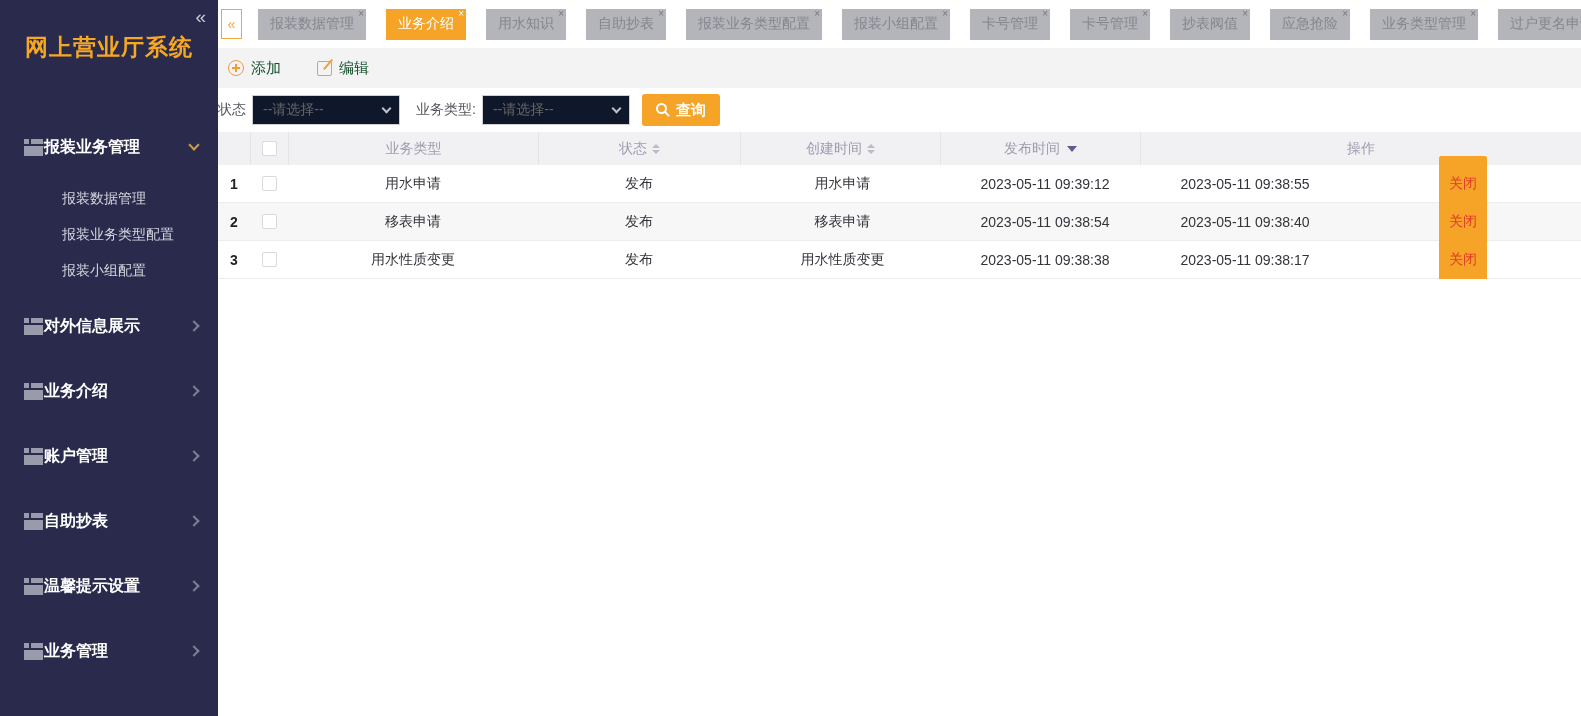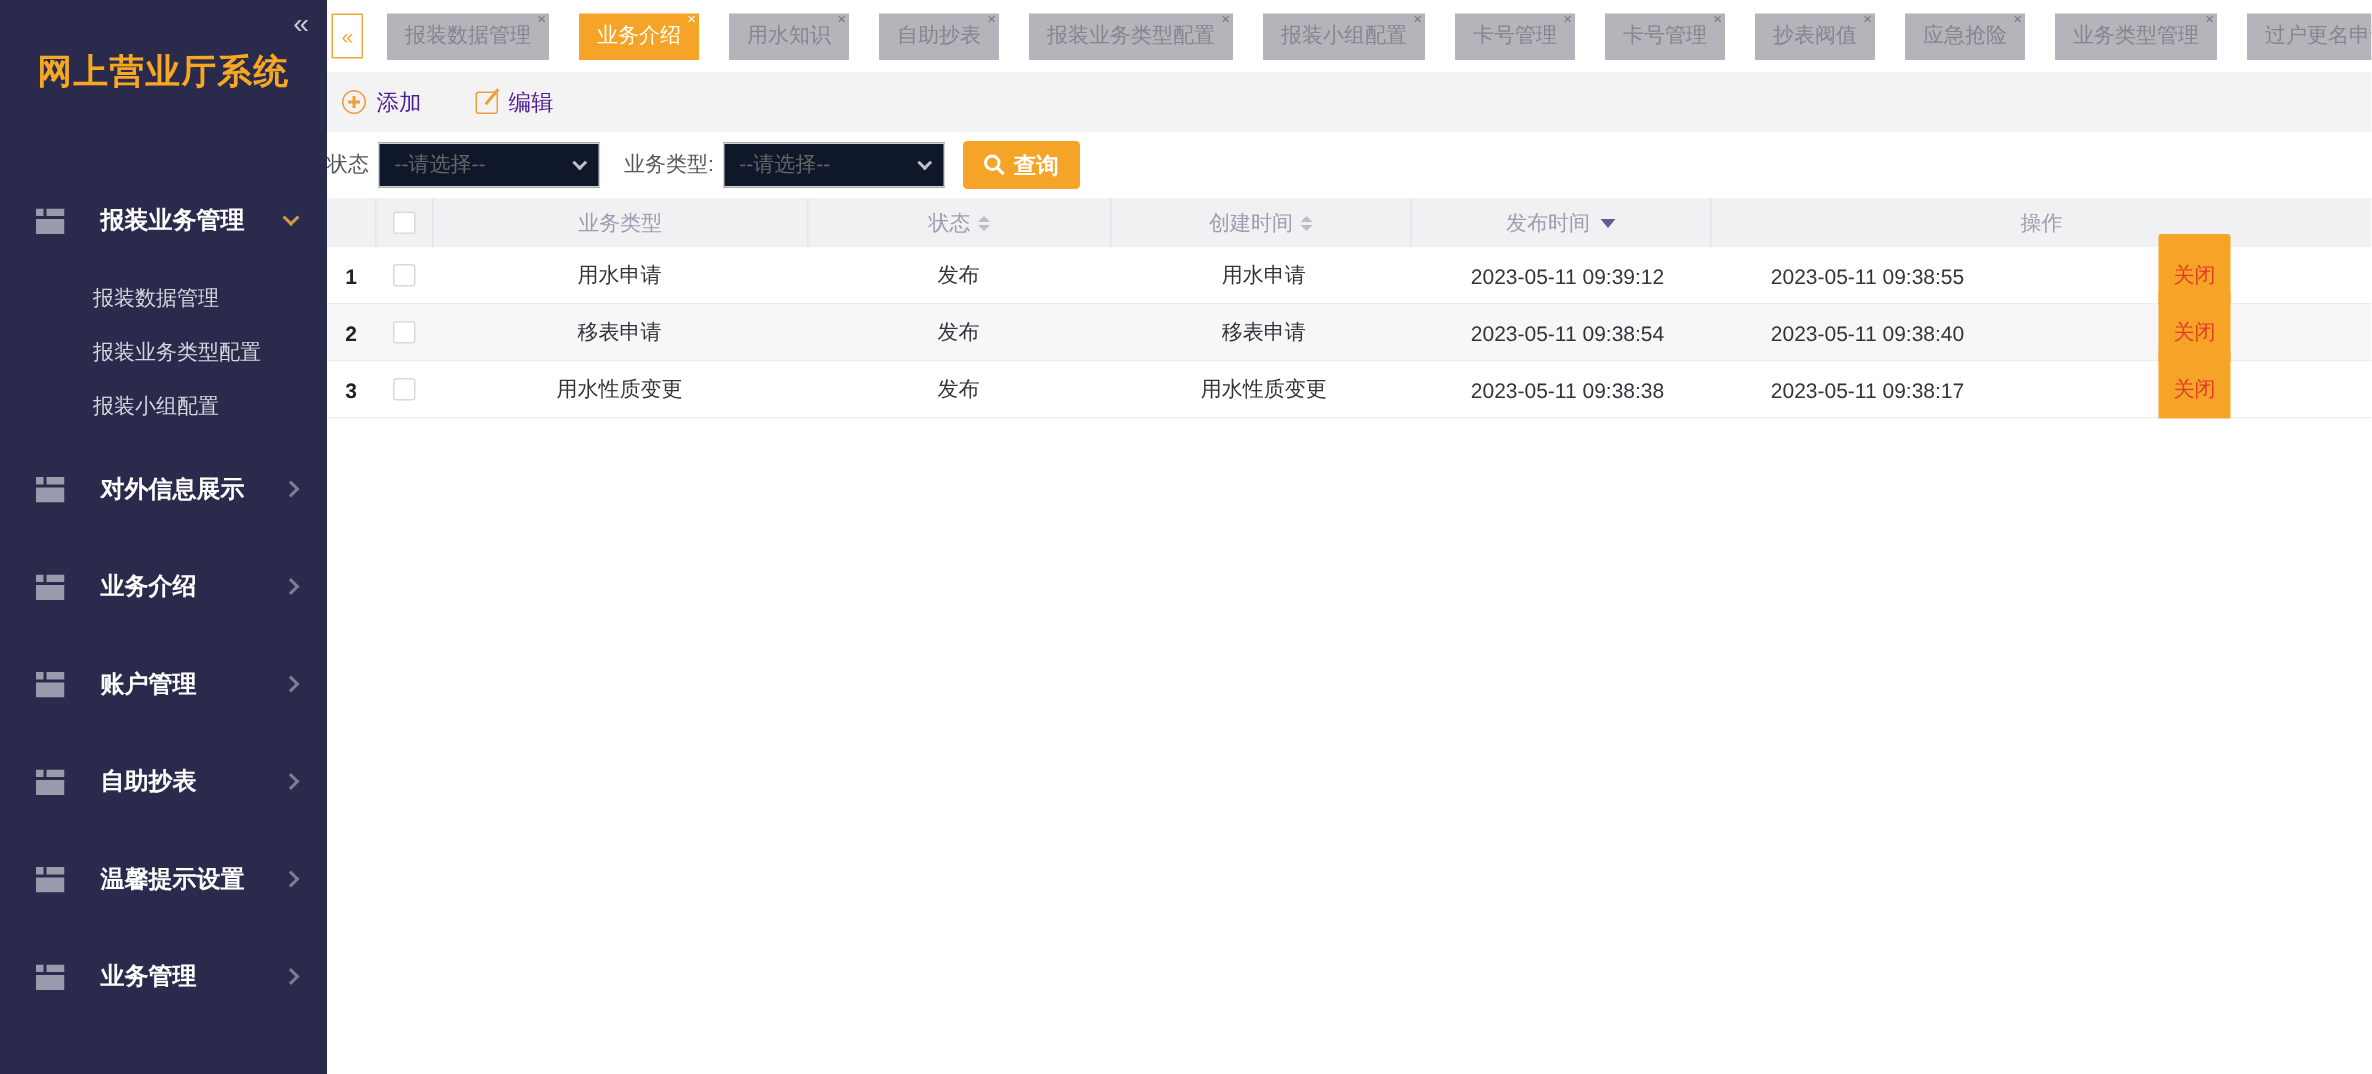--- a/index.html
+++ b/index.html
@@ -6,21 +6,21 @@
   html,body { width:1581px; height:716px; overflow:hidden; background:#fff;
     font-family:"Liberation Sans","DejaVu Sans",sans-serif; }
   .app { display:flex; width:1581px; height:716px; }
 
   
   .sidebar { width:218px; flex-shrink:0; background:#2a2b4c; position:relative; height:716px; }
   .side-collapse { position:absolute; top:6px; right:12px; color:#c9c9d6; font-size:19px; cursor:pointer; }
   .logo { margin-top:32px; text-align:center; color:#f7a823; font-size:23px; font-weight:bold; letter-spacing:1px; }
   .menu { margin-top:64px; }
   .menu-item { height:40px; display:flex; align-items:center; padding:0 20px 0 24px; margin-bottom:25px; color:#fff; cursor:pointer; }
-  .menu-item .mi-label { font-size:16px; font-weight:bold; margin-left:24px; flex:1; }
+  .menu-item .mi-label { font-size:16px; font-weight:bold; margin-left:1px; flex:1; }
   .chev { width:8px; height:8px; border-right:2px solid #7d7d96; border-bottom:2px solid #7d7d96; display:inline-block; }
   .chev.right { transform:rotate(-45deg); }
   .chev.down { transform:rotate(45deg); border-color:#cf9a4a; margin-top:-4px; }
   .submenu { margin:-12px 0 18px 0; }
   .submenu-item { height:36px; line-height:36px; padding-left:62px; color:#d6d6e0; font-size:14px; cursor:pointer; }
 
   
   .content { flex:1; display:flex; flex-direction:column; background:#fff; min-width:0; }
 
   
@@ -29,21 +29,21 @@
     display:flex; align-items:center; justify-content:center; cursor:pointer; flex-shrink:0; }
   .scroll-btn.left { margin-right:16px; }
   .tab { position:relative; display:inline-flex; align-items:center; height:31px; background:#b4b4bb; color:#85858e;
     font-size:14px; padding:0 12px; margin-right:20px; cursor:pointer; flex-shrink:0; }
   .tab .tab-close { position:absolute; top:0px; right:2px; font-size:10px; color:#77777f; line-height:10px; cursor:pointer; }
   .tab.active { background:#f5a427; color:#fff; }
   .tab.active .tab-close { color:#fff; }
 
   
   .toolbar { height:40px; background:#f3f3f4; display:flex; align-items:center; padding-left:10px; gap:36px; }
-  .tool-btn { display:flex; align-items:center; gap:7px; color:#4c1d95; font-size:15px; cursor:pointer; }
+  .tool-btn { display:flex; align-items:center; gap:7px; color:#14532d; font-size:15px; cursor:pointer; }
   .icon-add { width:16px; height:16px; border:1px solid #f09d3c; border-radius:50%; position:relative; display:inline-block; }
   .icon-add::before { content:''; position:absolute; left:3px; right:3px; top:50%; height:2px; margin-top:-1px; background:#f09d3c; }
   .icon-add::after  { content:''; position:absolute; top:3px; bottom:3px; left:50%; width:2px; margin-left:-1px; background:#f09d3c; }
   .icon-edit { width:15px; height:15px; border:1px solid #f09d3c; border-radius:2px; position:relative; display:inline-block; }
   .icon-edit::after { content:''; position:absolute; width:2px; height:13px; background:#f09d3c; left:9px; top:-4px; transform:rotate(40deg); }
 
   
   .filterbar { height:44px; background:#fff; display:flex; align-items:center; font-size:14px; color:#55555e; }
   .filter-label { margin-right:6px; }
   .select { width:148px; height:30px; border:1px solid #cfcfd4; background:#0f172a; color:#666; display:flex;

